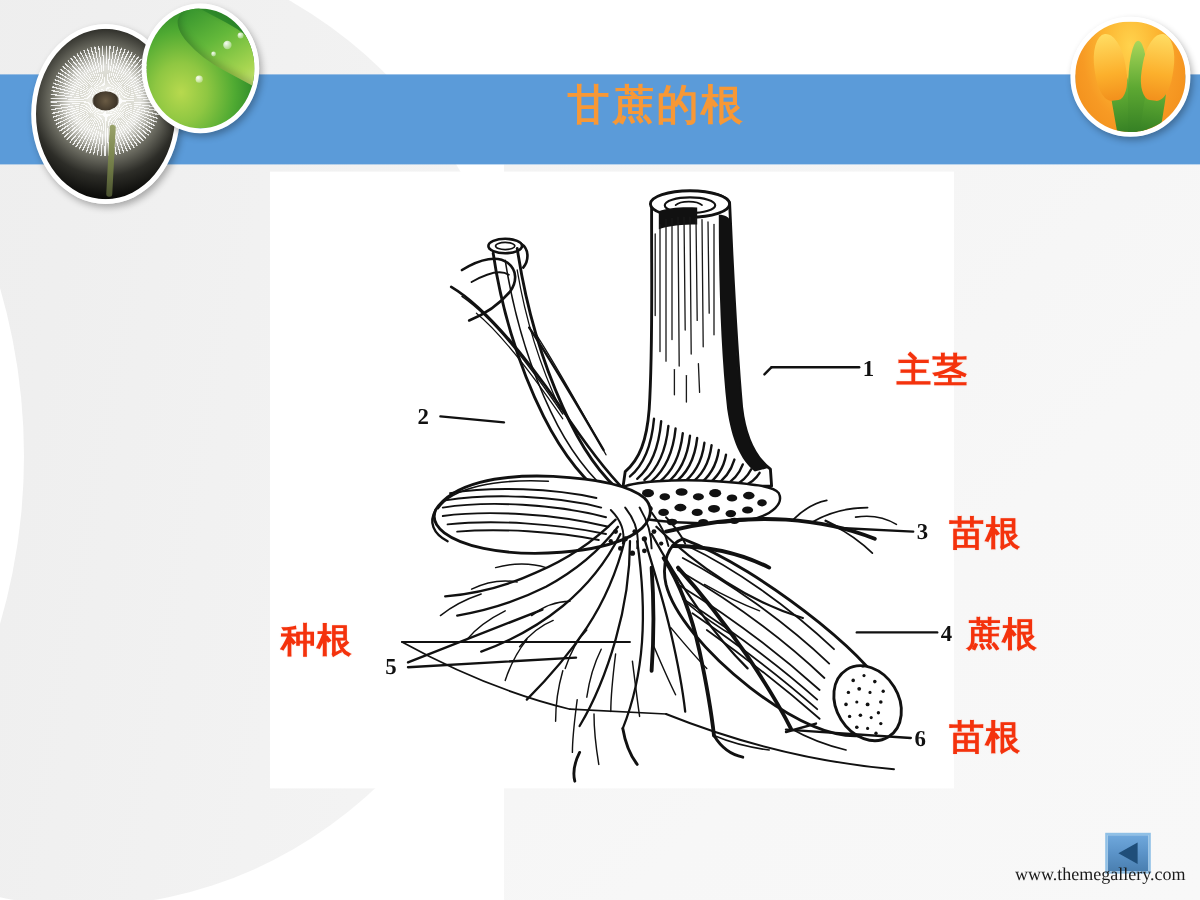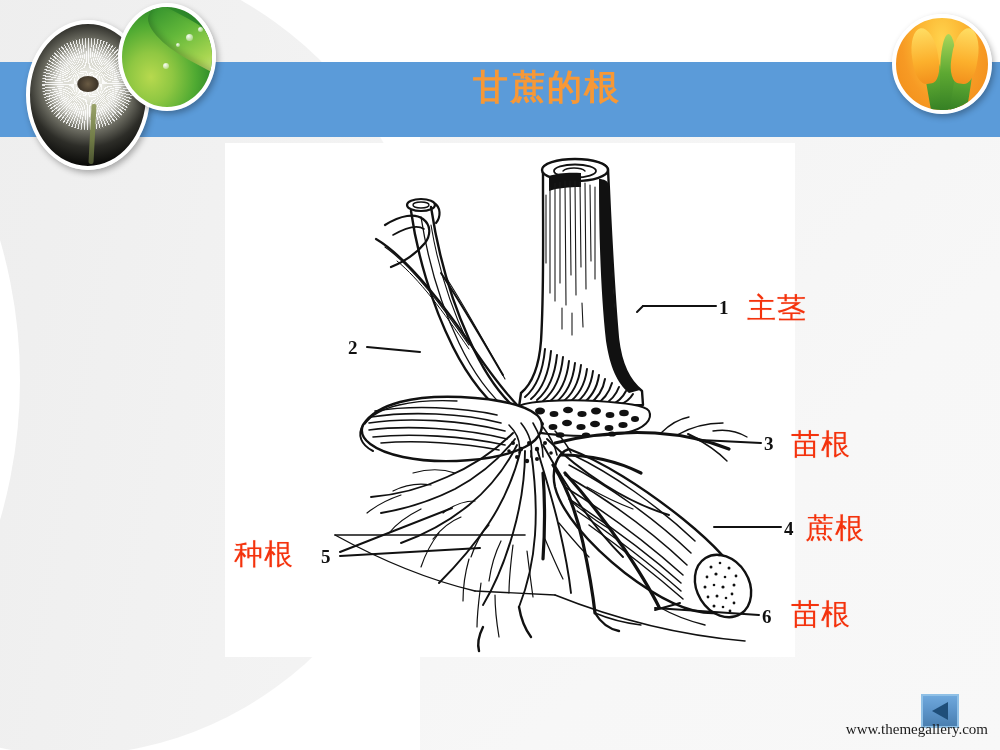--- a/index.html
+++ b/index.html
@@ -213,41 +213,41 @@
     width: 570px;
     height: 514px;
     z-index: 5;
   }
 
   
   .cn-label {
     position: absolute;
     color: #f4320c;
     font-family: "Liberation Serif", "DejaVu Serif", serif;
-    font-weight: normal;
+    font-weight: bold;
     font-size: 29px;
     letter-spacing: 1px;
     white-space: nowrap;
     z-index: 9;
     text-shadow: 0 0 1px rgba(244,50,12,0.35);
   }
   .num-label {
     position: absolute;
     color: #111111;
     font-family: "Liberation Serif", "DejaVu Serif", serif;
     font-weight: bold;
     font-size: 19px;
     z-index: 9;
   }
 
   .lbl-zhujing   { left: 747px; top: 289px; }
   .lbl-fennie    { left: 233px; top: 327px; }
   .lbl-miaogen1  { left: 791px; top: 425px; }
   .lbl-zhegen    { left: 805px; top: 509px; }
-  .lbl-zhonggen  { left: 234px; top: 535px; }
+  .lbl-zhonggen  { left: 234px; top: 514px; }
   .lbl-miaogen2  { left: 791px; top: 595px; }
 
   .num-1 { left: 719px; top: 297px; }
   .num-2 { left: 348px; top: 337px; }
   .num-3 { left: 764px; top: 433px; }
   .num-4 { left: 784px; top: 518px; }
   .num-5 { left: 321px; top: 546px; }
   .num-6 { left: 762px; top: 606px; }
 
   

